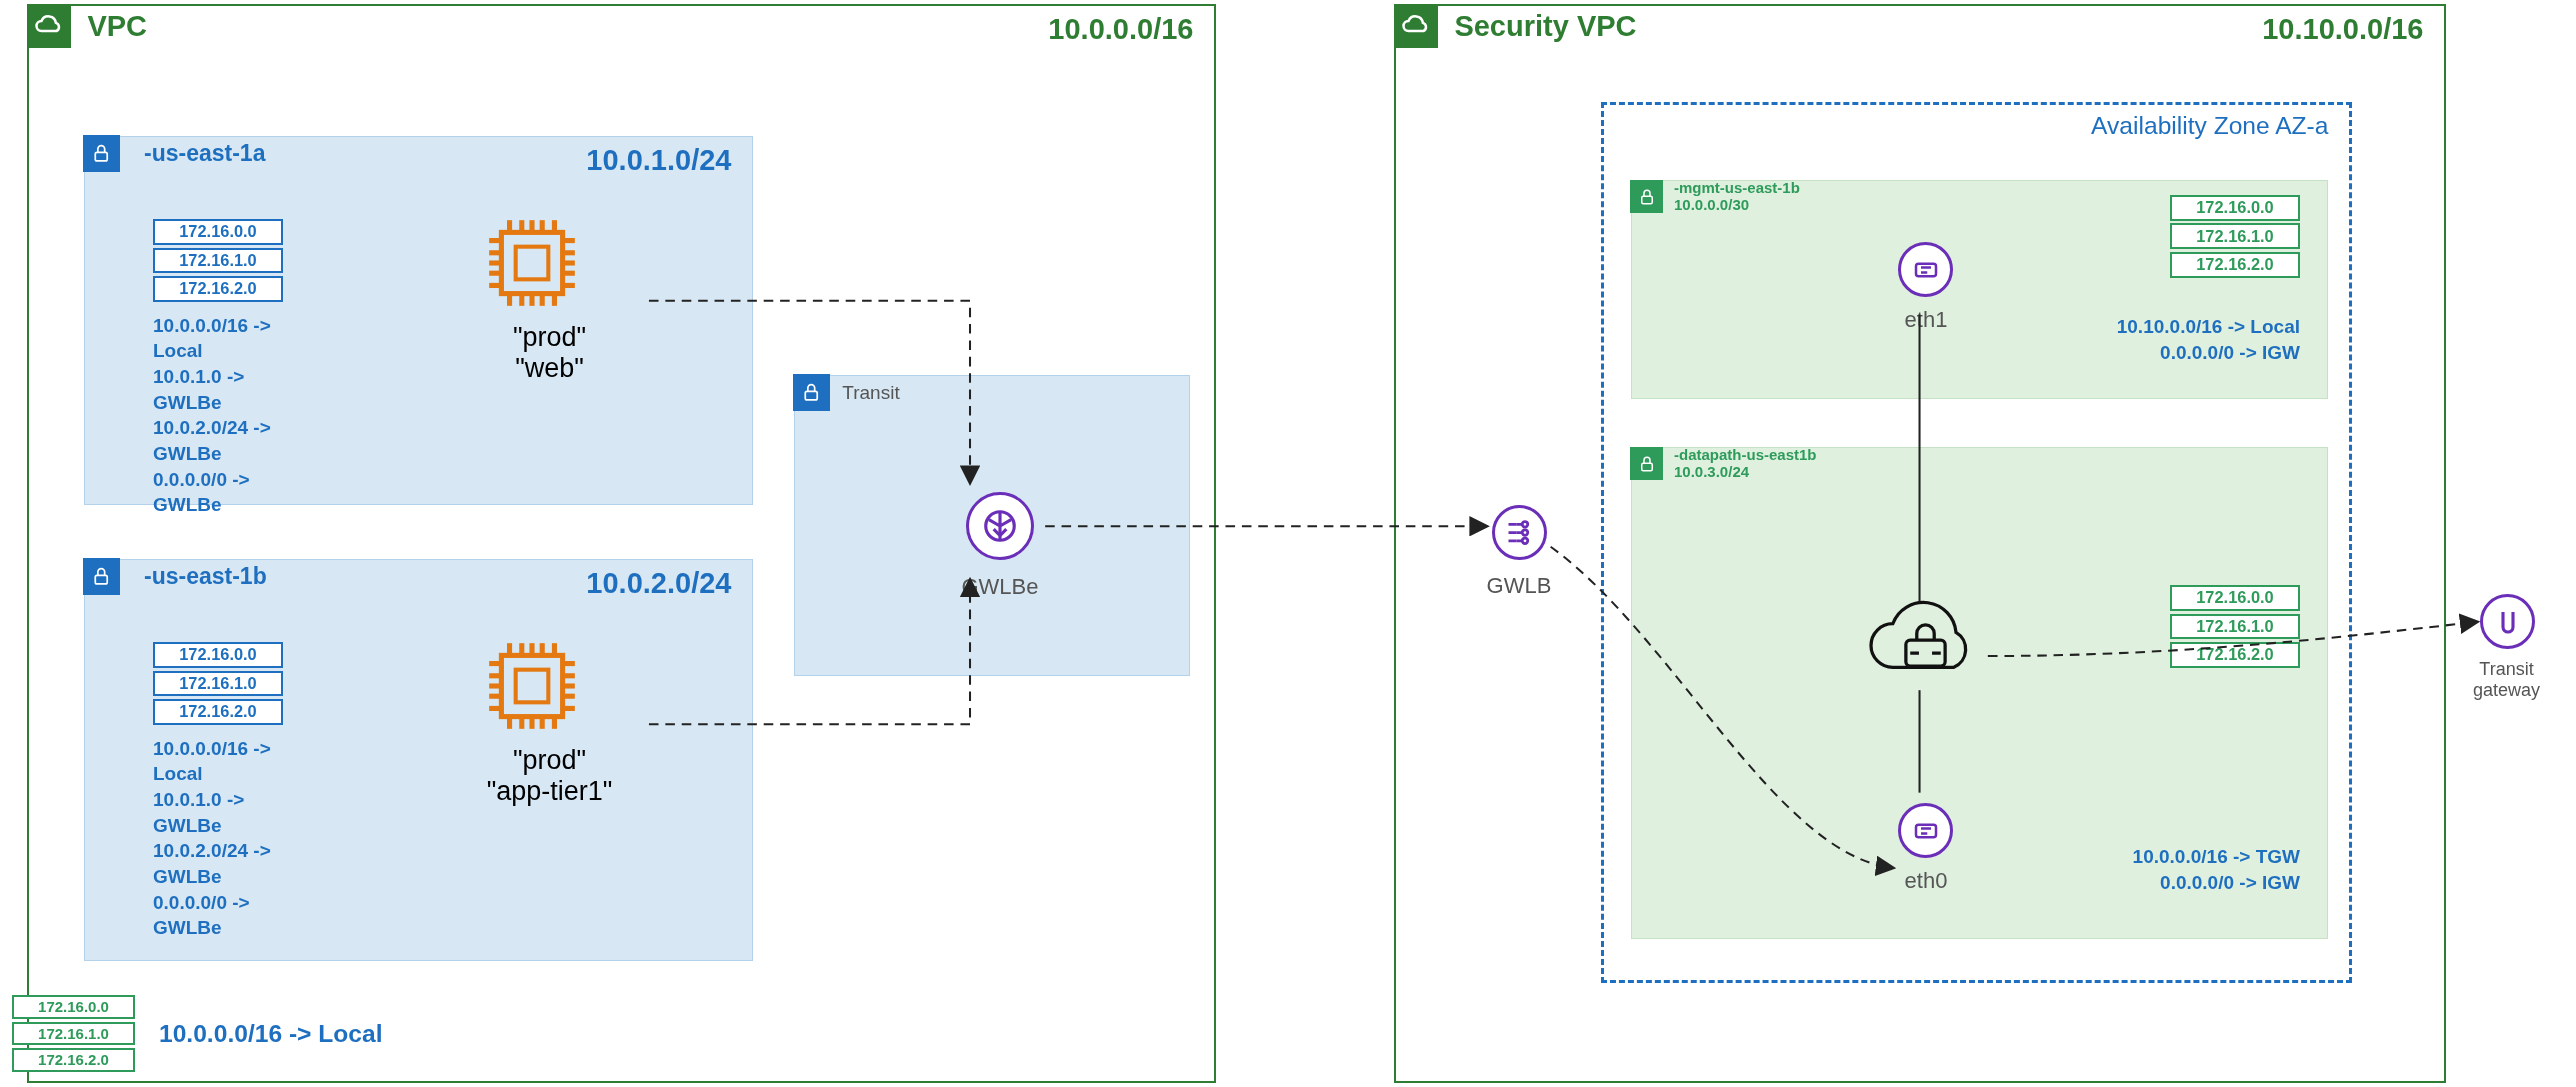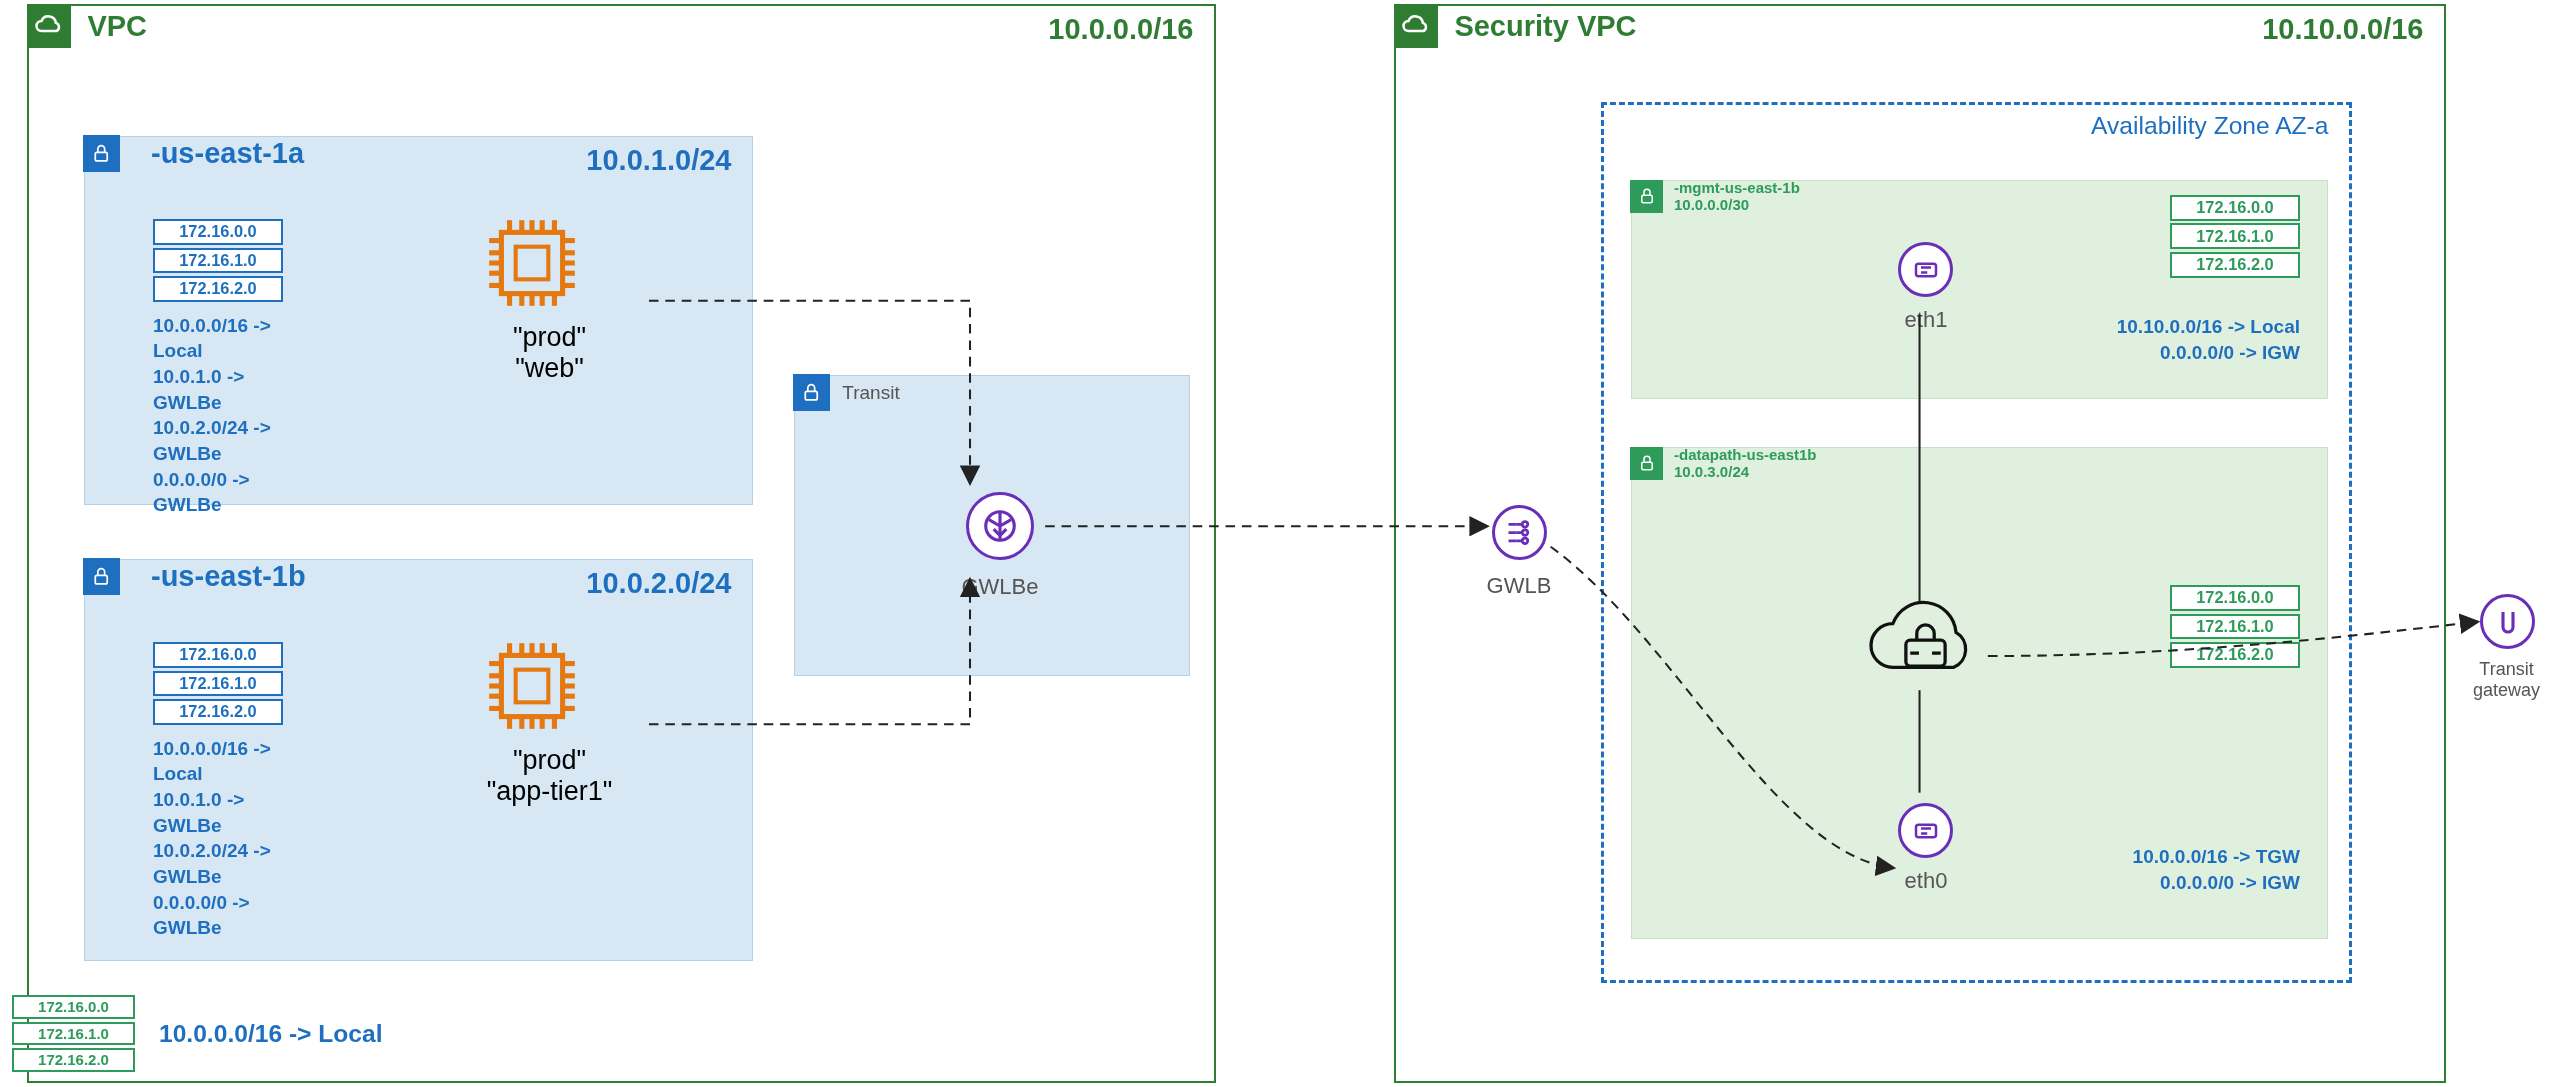--- a/index.html
+++ b/index.html
@@ -6,38 +6,38 @@
   body { font-family: Arial, Helvetica, sans-serif; background: #fff; width: 2576px; height: 1088px; position: relative; }
   .vpc-box { position: absolute; border: 2px solid #2e7d32; background: #fff; }
   .vpc-head { position: absolute; top: -2px; left: -2px; display: flex; align-items: center; }
   .vpc-icon { width: 44px; height: 44px; background: #2e7d32; display: flex; align-items: center; justify-content: center; }
   .vpc-title { color: #2e7d32; font-size: 29px; font-weight: bold; margin-left: 16.4px; }
   .vpc-cidr { position: absolute; top: 6.8px; right: 20.5px; color: #2e7d32; font-size: 29px; font-weight: bold; }
   
   .subnet { position: absolute; background: #d7e8f4; border: 0.7px solid #b3d1e8; }
   .subnet-head { position: absolute; top: -2px; left: -2px; display: flex; align-items: center; }
   .subnet-lock { width: 37px; height: 37px; background: #1e6fbf; display: flex; align-items: center; justify-content: center; }
-  .subnet-name { color: #1e6fbf; font-size: 29px; font-weight: bold; margin-left: 31px; }
+  .subnet-name { color: #1e6fbf; font-size: 23px; font-weight: bold; margin-left: 24px; }
   .subnet-cidr { position: absolute; top: 6.8px; right: 20.5px; color: #1e6fbf; font-size: 29px; font-weight: bold; }
   
   .rtable { position: absolute; }
   .rt-row { border: 2.7px solid #1e6fbf; color: #1e6fbf; font-size: 16.4px; font-weight: bold; padding: 1.4px 6.8px; margin-bottom: 2.7px; background: #fff; text-align: center; }
   .rt-row.green { border-color: #2e9b5b; color: #2e9b5b; }
   .routes { color: #1e6fbf; font-size: 19px; font-weight: bold; line-height: 1.35; margin-top: 11px; }
   
   .chip { position: absolute; }
   .tags { color: #000; font-size: 27px; text-align: center; margin-top: 8.2px; }
   
   .label { position: absolute; color: #555; font-size: 22px; text-align: center; }
   
   .az-box { position: absolute; border: 3.4px dashed #1e6fbf; }
   .az-title { position: absolute; top: 6.8px; right: 20.5px; color: #1e6fbf; font-size: 24.6px; font-weight: 500; }
   
   .sec-subnet { position: absolute; background: #dff0df; border: 0.7px solid #c5e2c5; }
-  .sec-head { position: absolute; top: -2px; left: -2px; display: flex; align-items: center; }
+  .sec-head { position: absolute; top: -2px; left: -2px; display: flex; align-items: flex-end; }
   .sec-lock { width: 33px; height: 33px; background: #2e9b5b; display: flex; align-items: center; justify-content: center; }
   .sec-txt { margin-left: 11px; }
   .sec-name { color: #2e9b5b; font-size: 15px; font-weight: bold; }
   .sec-cidr { color: #2e9b5b; font-size: 15px; font-weight: bold; }
   .sec-routes { position: absolute; color: #1e6fbf; font-size: 19px; font-weight: bold; line-height: 1.35; text-align: right; }
   
   .icon-circle { width: 55px; height: 55px; border: 3.4px solid #6a2eb8; border-radius: 50%; background: #fff; display: flex; align-items: center; justify-content: center; position: absolute; }
   
   svg { display: block; }
 </style>

